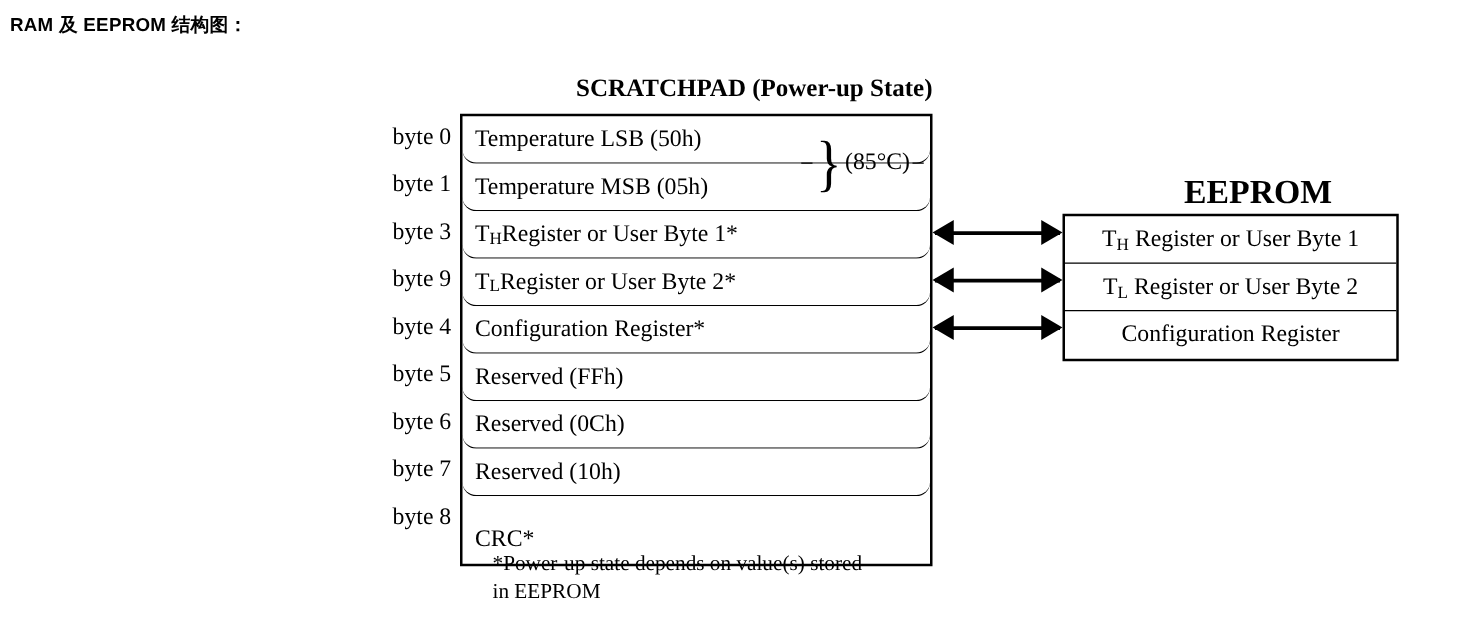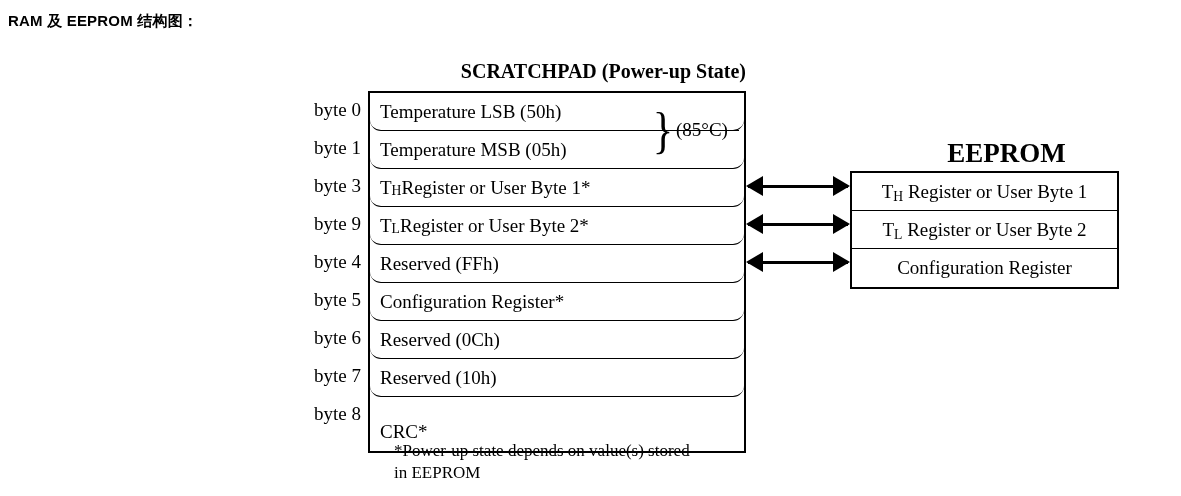--- a/index.html
+++ b/index.html
@@ -229,24 +229,24 @@
       <span>T</span>
         <sub>H</sub>
         <span> Register or User Byte 1*</span>
     </div>
     <div class="sp-row">
       <span>T</span>
         <sub>L</sub>
         <span> Register or User Byte 2*</span>
     </div>
     <div class="sp-row">
+      <span>Configuration Register*</span>
+    </div>
+    <div class="sp-row">
       <span>Reserved (FFh)</span>
-    </div>
-    <div class="sp-row">
-      <span>Configuration Register*</span>
     </div>
     <div class="sp-row">
       <span>Reserved (0Ch)</span>
     </div>
     <div class="sp-row">
       <span>Reserved (10h)</span>
     </div>
     <div class="sp-row">
       <span>CRC*</span>
     </div>

